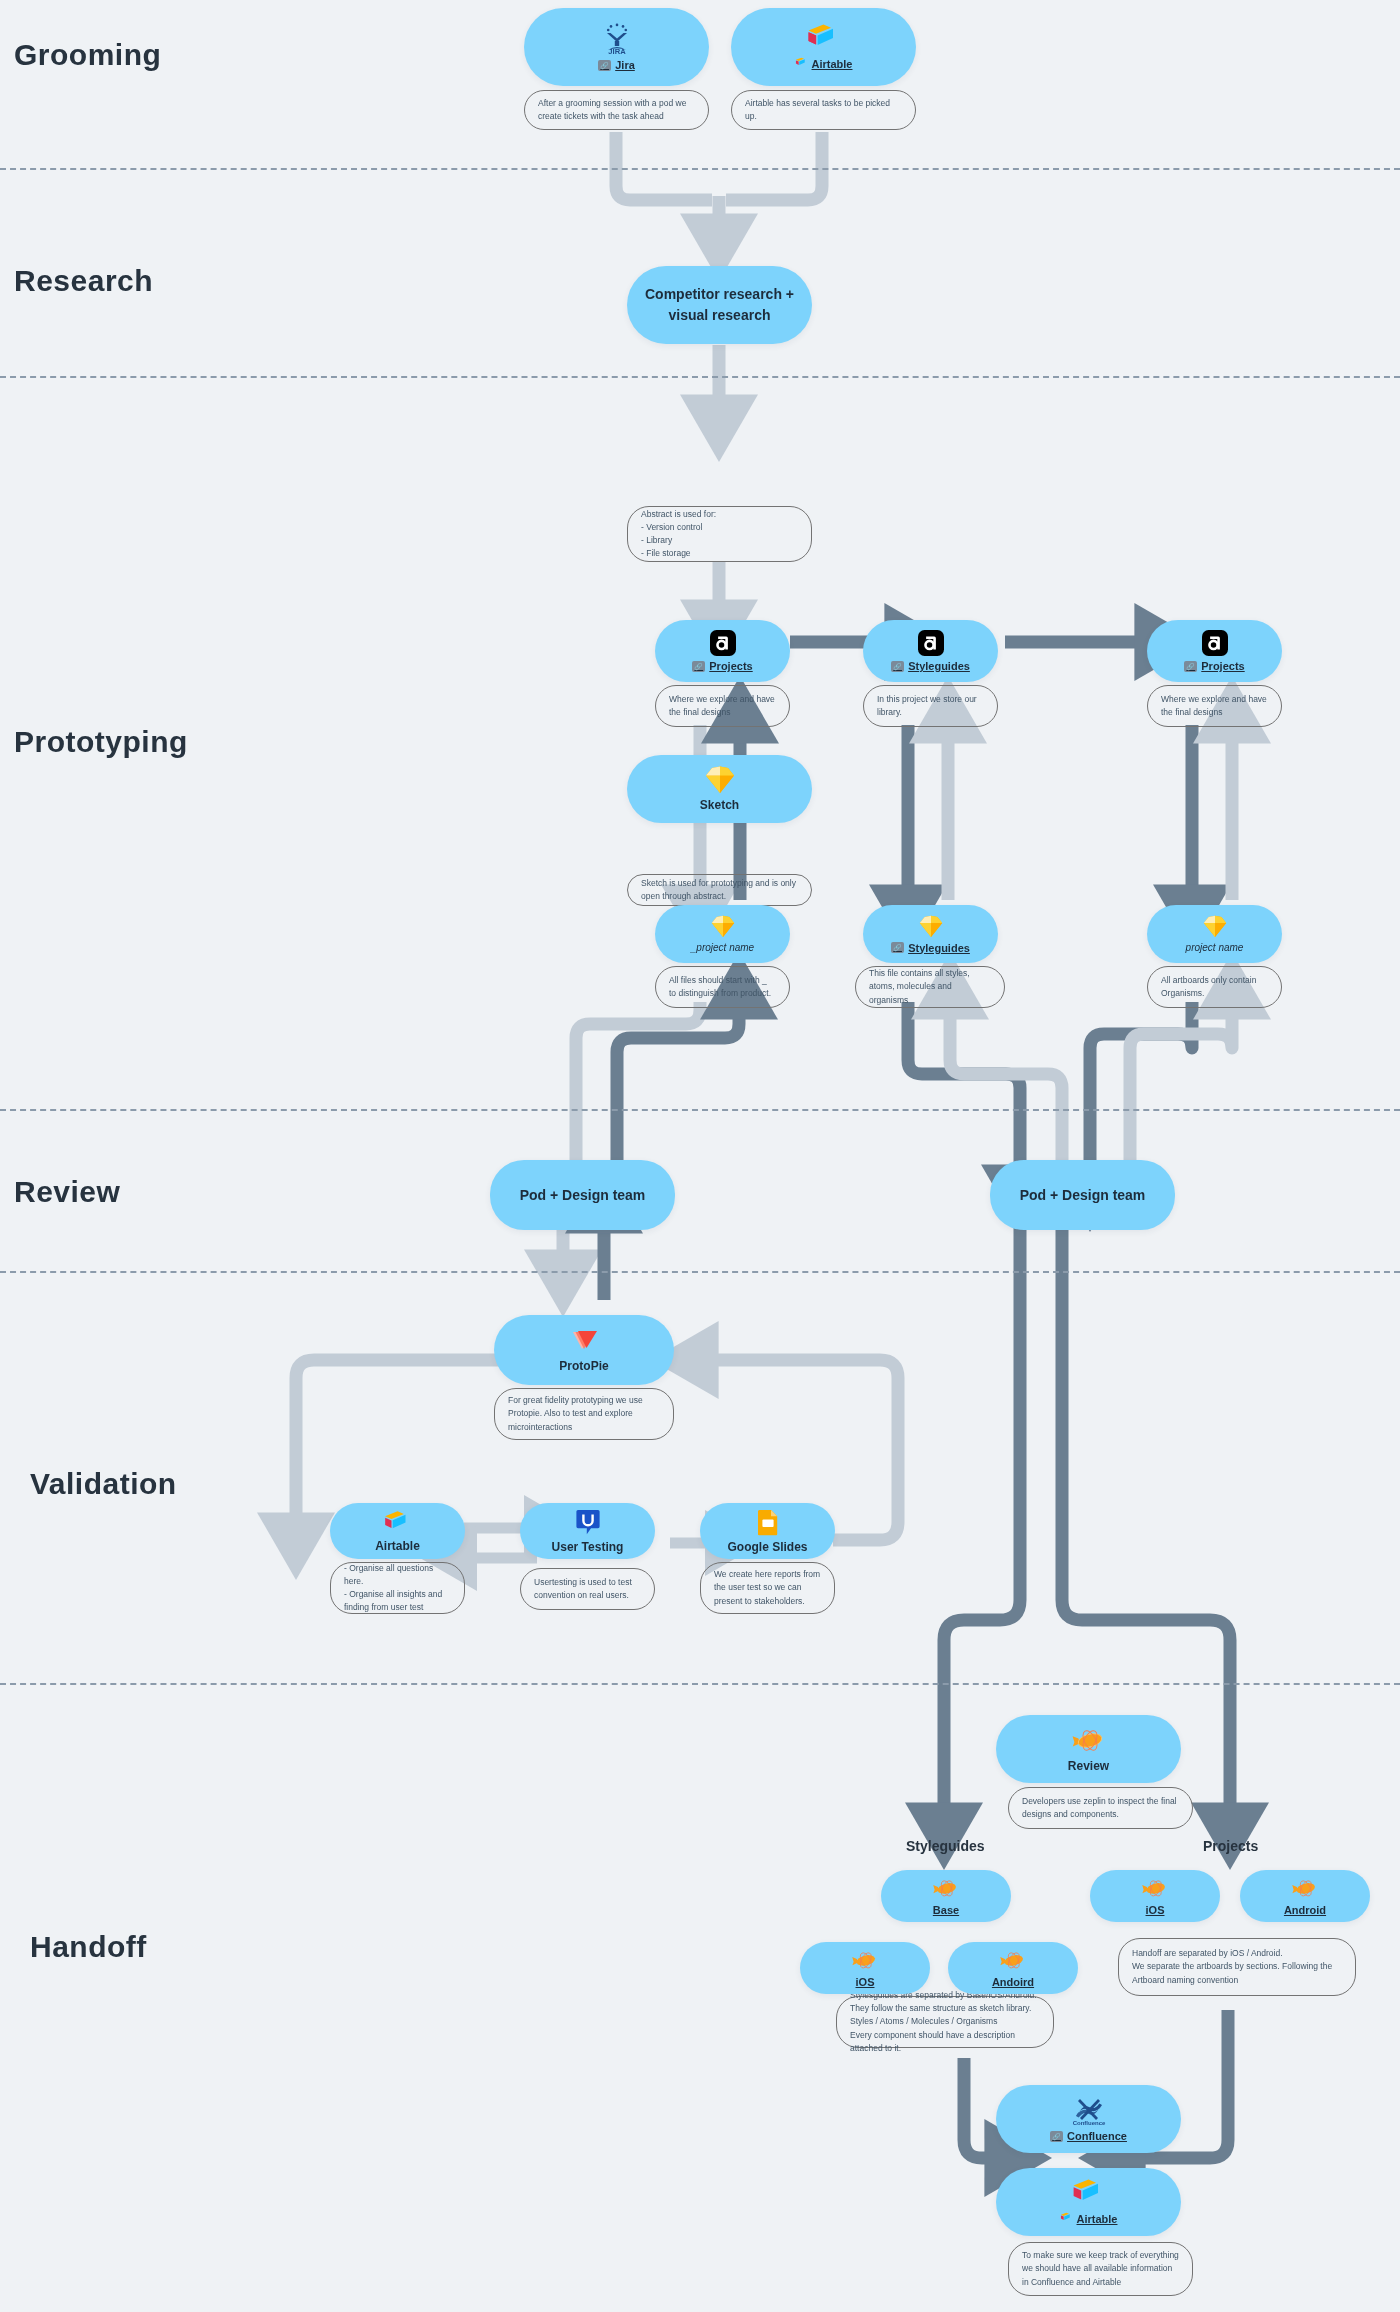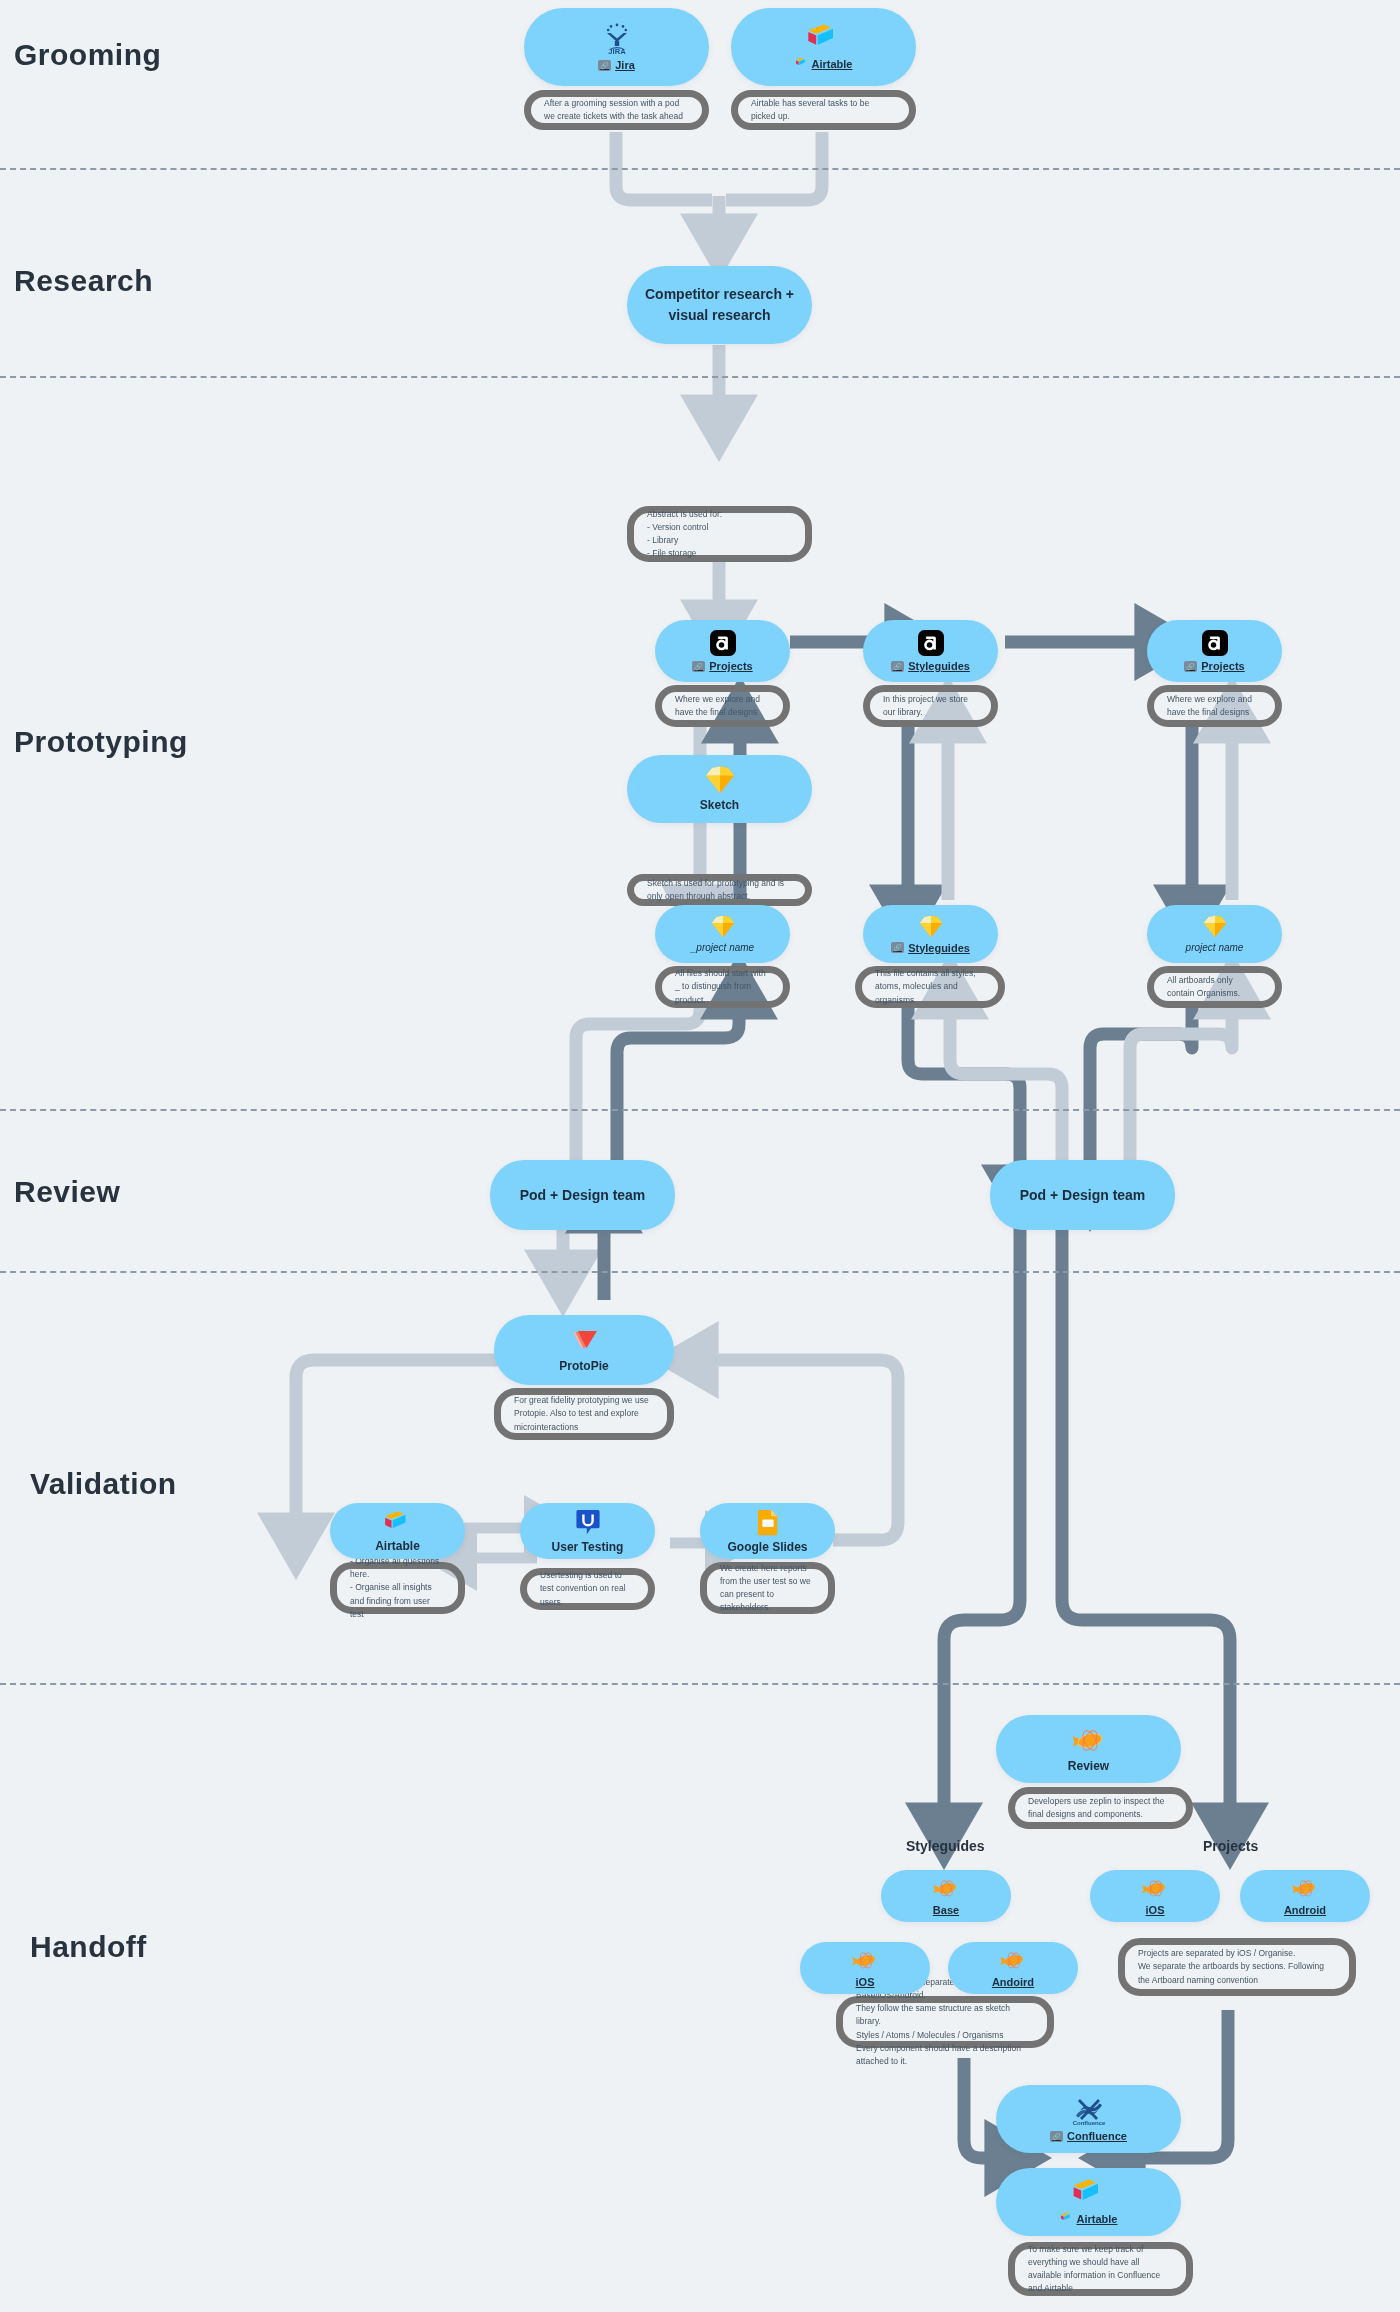--- a/index.html
+++ b/index.html
@@ -43,21 +43,21 @@
     font-size: 11px; font-weight: bold; color: #1d2c3b;
     white-space: nowrap;
   }
   .card .cap.link { text-decoration: underline; }
   .card .cap.plain { font-size: 12px; }
   .card .cap.italic { font-style: italic; font-weight: normal; font-size: 10px; text-decoration: none; }
   .card.text-only { font-size: 14px; font-weight: bold; color: #1d2c3b; text-align: center; line-height: 1.5; }
 
   .note {
     position: absolute;
-    border: 7px solid #737373;
+    border: 1px solid #737373;
     border-radius: 22px;
     background: transparent;
     color: #415567;
     font-size: 8.5px;
     line-height: 1.55;
     padding: 9px 13px;
     display: flex; align-items: center;
     z-index: 4;
     white-space: pre-line;
   }
@@ -451,21 +451,21 @@
         <path d="M7.5 13.6 L1.6 11.2 L3.4 17.2 L1.8 21.6 L8.6 18.6 Z" fill="#f9a01b"></path>
         <g stroke="#f97b4a" stroke-width="0.9" fill="none">
           <ellipse cx="19" cy="15.5" rx="5.6" ry="10.6" transform="rotate(28 19 15.5)"></ellipse>
           <ellipse cx="19" cy="15.5" rx="5.6" ry="10.6" transform="rotate(-28 19 15.5)"></ellipse>
         </g>
       </svg>
     </span>
     <span class="cap link">Android</span>
   </div>
 
-  <div class="note" style="left:1118px; top:1938px; width:238px; height:58px">Projects are separated by iOS / Organise.
+  <div class="note" style="left:1118px; top:1938px; width:238px; height:58px">Handoff are separated by iOS / Android.
 We separate the artboards by sections. Following the Artboard naming convention</div>
 
   <div class="card" style="left:996px; top:2085px; width:185px; height:68px">
     <span class="logo">
       <svg width="34" height="30" viewBox="0 0 34 30">
         <g fill="#1f4e8c">
           <path d="M4 20 q6 -10 13 -6 q7 4 13 -5 l-2.6 -1.6 q-5 7 -10.4 3.6 q-5.4 -3.4 -11.4 7.4 z"></path>
           <path d="M30 9 q-6 10 -13 6 q-7 -4 -13 5 l2.6 1.6 q5 -7 10.4 -3.6 q5.4 3.4 11.4 -7.4 z" opacity="0.85"></path>
           <path d="M8 3 L26 22 L24 24 L6 5 Z"></path>
           <path d="M26 3 L8 22 L10 24 L28 5 Z"></path>

